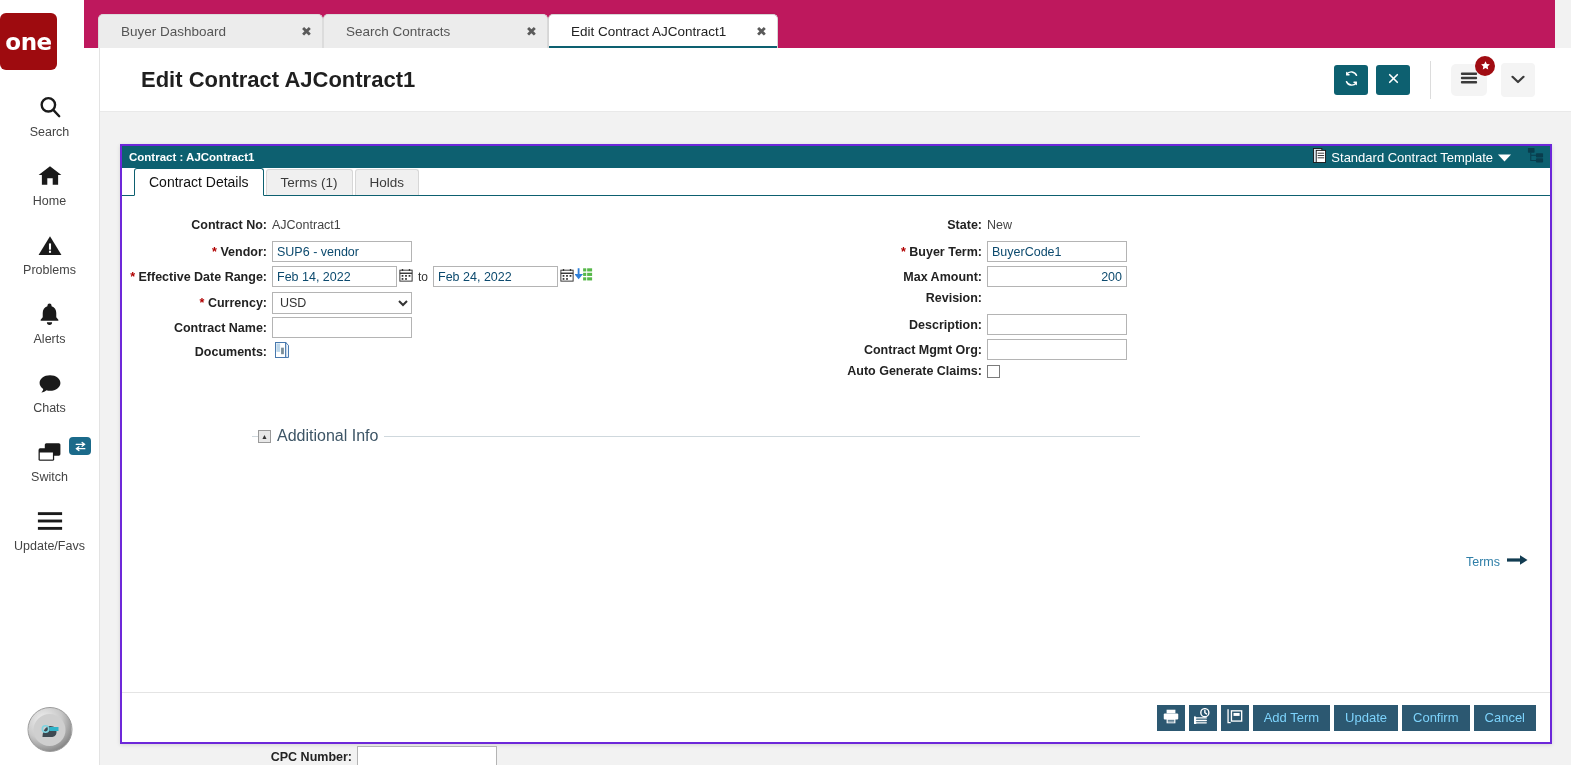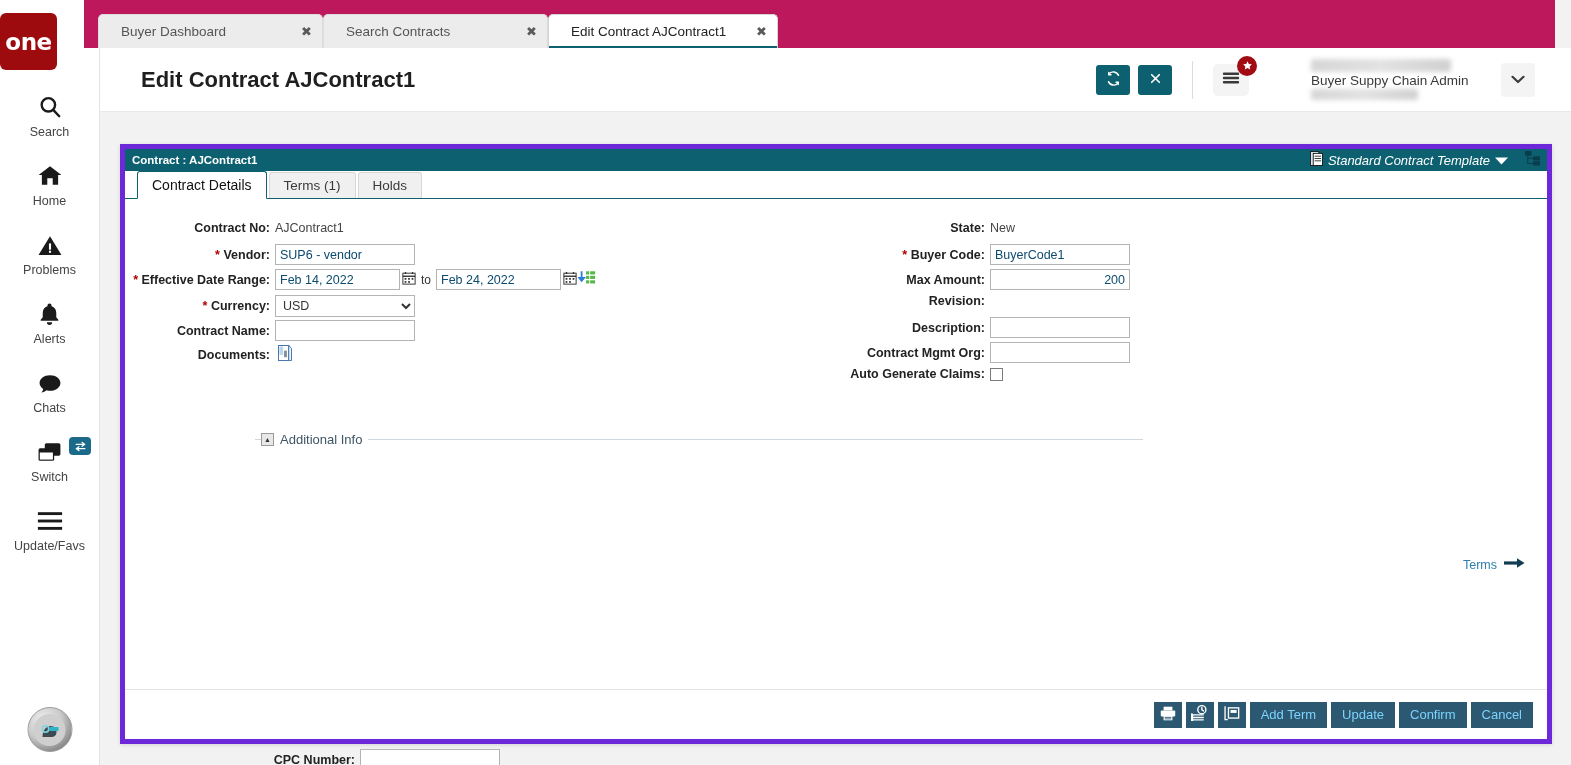--- a/index.html
+++ b/index.html
@@ -151,32 +151,32 @@
     background: #f4f4f4; border-radius: 4px;
     display: flex; align-items: center; justify-content: center;
     cursor: pointer; color: #444; font-size: 12px;
   }
 
   
   #content-panel {
     position: absolute; left: 120px; top: 144px;
     width: 1432px; height: 600px;
     background: #fff;
-    border: 5px solid #6d28d9;
+    border: 2px solid #6d28d9;
     box-shadow: 0 1px 4px rgba(0,0,0,0.12);
   }
   #contract-bar {
     height: 22px; background: #0d6070;
     display: flex; align-items: center;
     color: #fff; font-size: 11.5px; font-weight: bold;
     padding-left: 7px;
   }
   #contract-bar-right {
     margin-left: auto; display: flex; align-items: center;
-    font-weight: normal; font-size: 13px; font-style: italic;
+    font-weight: normal; font-size: 13px;
   }
   #template-select {
     display: flex; align-items: center; gap: 5px;
     cursor: pointer; margin-right: 16px;
   }
   #hierarchy-icon { margin-right: 6px; cursor: pointer; }
 
   
   #inner-tabs {
     height: 28px;
@@ -242,21 +242,21 @@
     width: 888px;
   }
   #addl-header { display: flex; align-items: center; height: 16px; }
   #addl-toggle {
     width: 13px; height: 13px;
     border: 1px solid #9a9a9a; background: #e8e8e8;
     display: flex; align-items: center; justify-content: center;
     font-size: 7px; color: #333; cursor: pointer;
   }
   #addl-title {
-    margin: 0 6px 0 6px; font-size: 13px; color: #3d5566;
+    margin: 0 6px 0 6px; font-size: 16px; color: #3d5566;
   }
   #addl-rule { flex: 1; height: 1px; background: #cfd8dd; }
   #addl-left-rule { width: 6px; height: 1px; background: #cfd8dd; }
 
   #terms-link {
     position: absolute; right: 22px; top: 358px;
     display: flex; align-items: center; gap: 7px;
     color: #2f7fa8; font-size: 12.5px; cursor: pointer;
   }
 
@@ -427,25 +427,20 @@
             <rect x="1" y="10.4" width="18" height="2.6" rx="1"></rect>
         </svg>
       </span>
       <span id="menu-fav-badge">
         <svg width="11" height="11" viewBox="0 0 24 24" fill="#fff">
           <path d="M12 2.5l2.9 6 6.6.9-4.8 4.6 1.2 6.5L12 17.4 6.1 20.5l1.2-6.5L2.5 9.4l6.6-.9z"></path>
         </svg>
       </span>
     </div>
 
-    <div id="user-block">
-      <div class="blur-bar" style="height:13px;width:140px;"></div>
-      <div id="user-name">Buyer Suppy Chain Admin</div>
-      <div class="blur-bar" style="height:11px;width:107px;"></div>
-    </div>
 
     <div id="user-caret">
       <span>
         <svg width="14" height="9" viewBox="0 0 14 9" fill="none" stroke="#3a3a3a" stroke-width="2.2" stroke-linecap="round" stroke-linejoin="round">
           <path d="M1.5 1.8L7 7 12.5 1.8"></path>
         </svg>
       </span>
     </div>
   </div>
 </div>
@@ -578,21 +573,21 @@
         </svg>
       </span>
     </div>
 
     <div class="field-row" style="left:615px; top:22px;">
       <span class="f-label" style="width:250px;">State:</span>
       <span class="f-static">New</span>
     </div>
 
     <div class="field-row" style="left:615px; top:45px;">
-      <span class="f-label" style="width:250px;"><span class="req">*</span> <span>Buyer Code:</span></span>
+      <span class="f-label" style="width:250px;"><span class="req">*</span> <span>Buyer Term:</span></span>
       <input class="f-input" style="width: 140px;" value="BuyerCode1">
     </div>
 
     <div class="field-row" style="left:615px; top:70px;">
       <span class="f-label" style="width:250px;">Max Amount:</span>
       <input class="f-input num" style="width: 140px;" value="200">
     </div>
 
     <div class="field-row" style="left:615px; top:95px;">
       <span class="f-label" style="width:250px;">Revision:</span>

